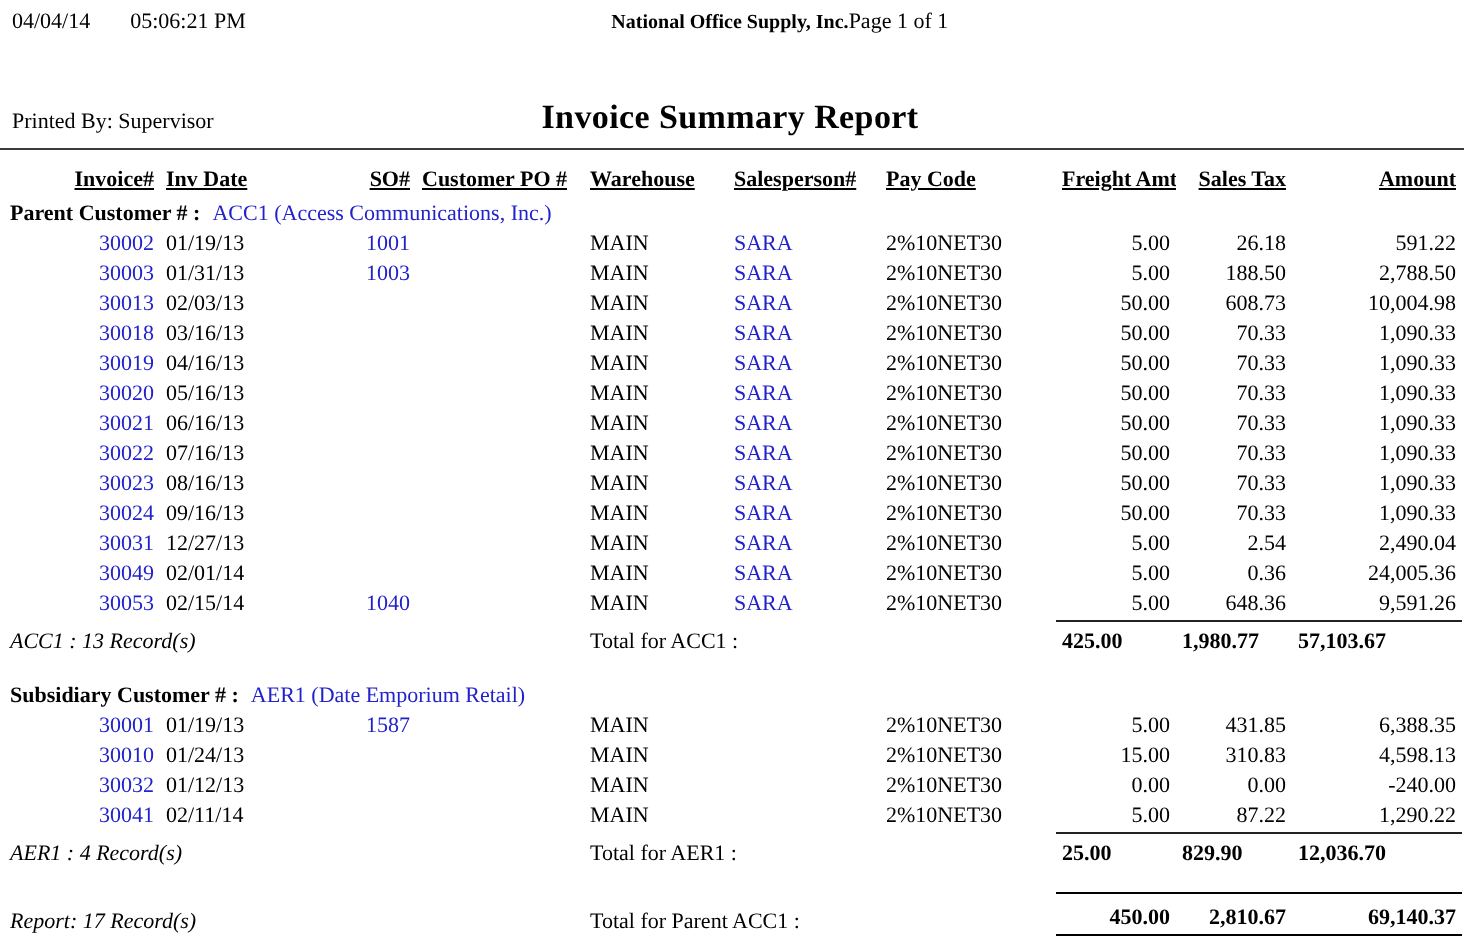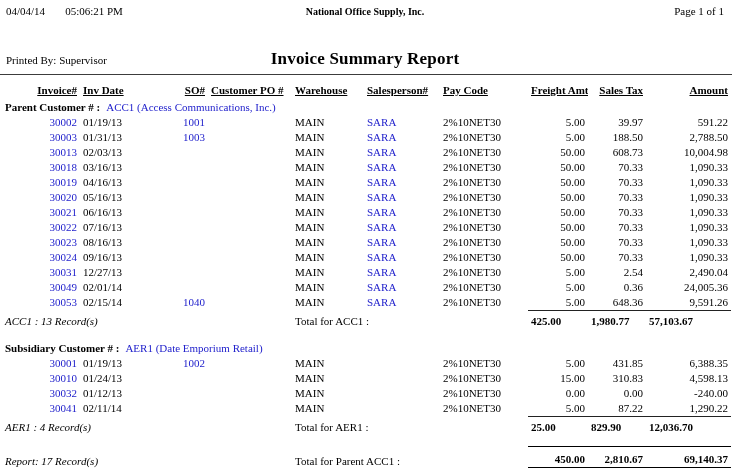--- a/index.html
+++ b/index.html
@@ -6,21 +6,21 @@
   body{
     width:732px;height:470px;overflow:hidden;
     font-family:"Liberation Serif","DejaVu Serif",serif;
     font-size:11px;color:#000;
   }
   
   .pagehead{padding:5px 8px 0 6px;font-family:Liberation Serif, serif;}
   .hrow{display:grid;grid-template-columns:1fr auto 1fr;align-items:baseline;}
   .hleft{text-align:left;white-space:nowrap;}
   .hcenter{text-align:center;white-space:nowrap;}
-  .hright{text-align:right;white-space:nowrap;}
+  .hright{white-space:nowrap;}
   .company{font-weight:bold;font-size:10px;}
   .report-title{font-weight:bold;font-size:17px;letter-spacing:.2px;margin-top:32px;}
   .dt-time{margin-left:20px;}
   .rule{border-top:1.5px solid #3c3c3c;margin-top:5px;}
   
   table{border-collapse:collapse;table-layout:fixed;width:729px;margin:6px 15px 0 2px;}
   th,td{padding:0 3px;overflow:hidden;white-space:nowrap;}
   thead th{font-weight:bold;padding-bottom:3px;padding-top:3px;}
   thead th span{text-decoration:underline;}
   .al{text-align:left;}
@@ -91,21 +91,21 @@
   </tr>
       <tr>
     <td class="ar lnk">30002</td>
     <td class="al">01/19/13</td>
     <td class="ar lnk">1001</td>
     <td class="al"></td>
     <td class="al">MAIN</td>
     <td class="al lnk">SARA</td>
     <td class="al">2%10NET30</td>
     <td class="ar">5.00</td>
-    <td class="ar">39.97</td>
+    <td class="ar">26.18</td>
     <td class="ar">591.22</td>
   </tr>
       <tr>
     <td class="ar lnk">30003</td>
     <td class="al">01/31/13</td>
     <td class="ar lnk">1003</td>
     <td class="al"></td>
     <td class="al">MAIN</td>
     <td class="al lnk">SARA</td>
     <td class="al">2%10NET30</td>
@@ -256,21 +256,21 @@
         <td colspan="10"></td>
       </tr>
       <tr class="grouphdr">
     <td colspan="10" class="al">
       <span>Subsidiary Customer # :</span><span class="cust">AER1 (Date Emporium Retail)</span>
     </td>
   </tr>
       <tr>
     <td class="ar lnk">30001</td>
     <td class="al">01/19/13</td>
-    <td class="ar lnk">1002</td>
+    <td class="ar lnk">1587</td>
     <td class="al"></td>
     <td class="al">MAIN</td>
     <td class="al lnk"></td>
     <td class="al">2%10NET30</td>
     <td class="ar">5.00</td>
     <td class="ar">431.85</td>
     <td class="ar">6,388.35</td>
   </tr>
       <tr>
     <td class="ar lnk">30010</td>

